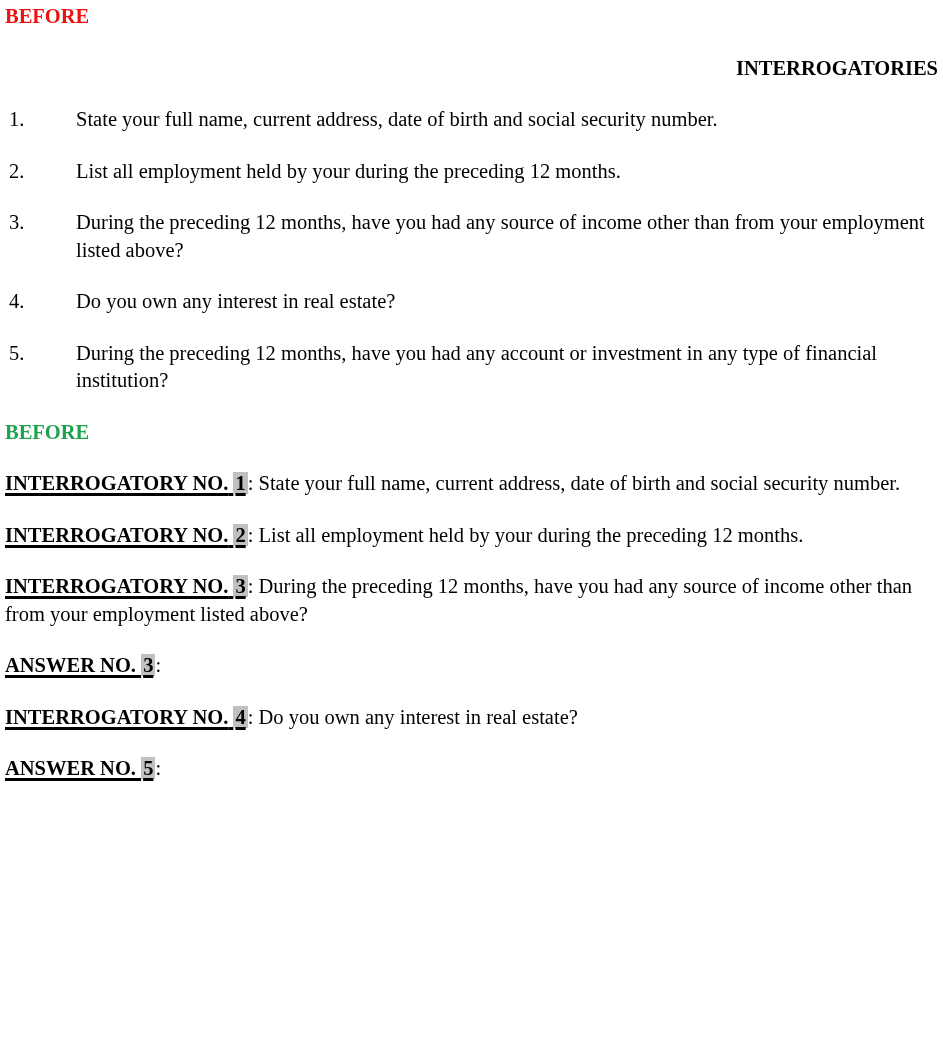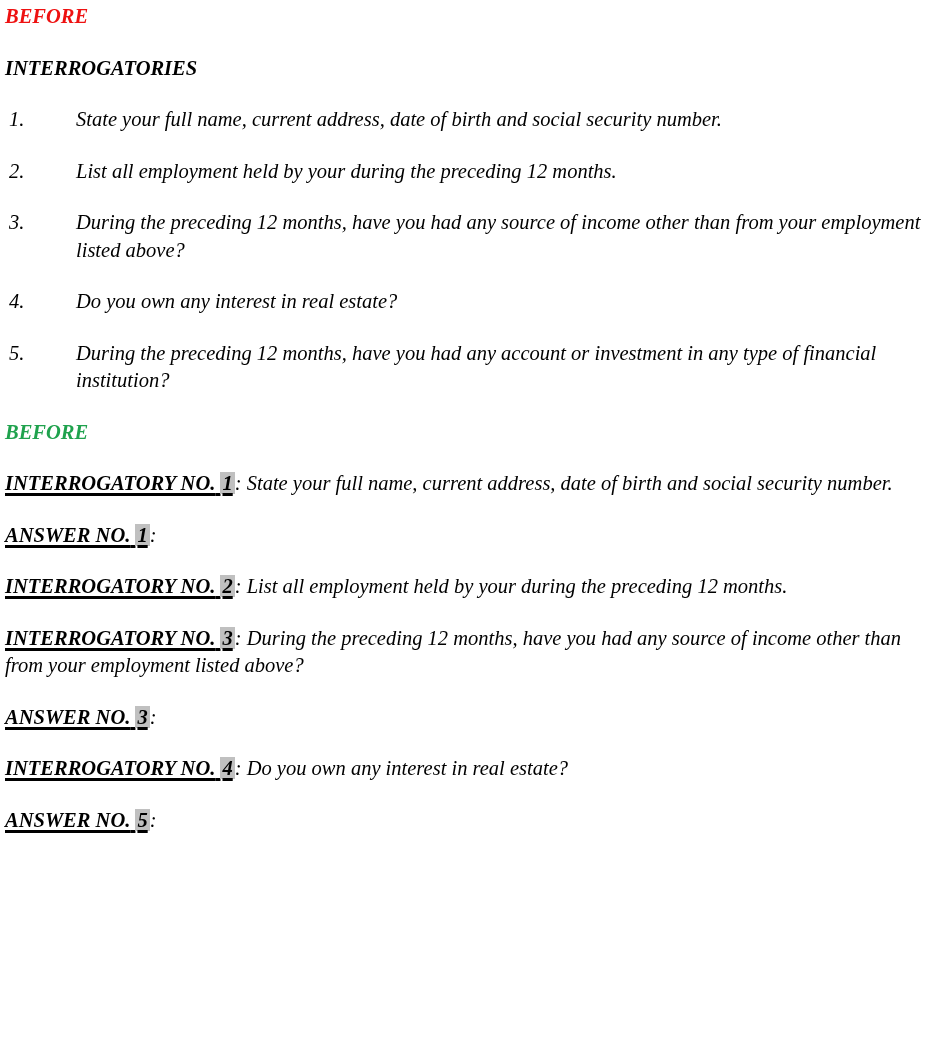--- a/index.html
+++ b/index.html
@@ -16,30 +16,29 @@
     line-height: 27.5px;
     color: #000000;
   }
   .page {
     padding: 3px 5px 0 5px;
     box-sizing: border-box;
     width: 943px;
   }
   .para {
     margin: 0 0 24px 0;
-    font-style: italic;
   }
   .section-label {
     font-weight: bold;
   }
   .label-before { color: #ee1111; }
   .label-after  { color: #1fa24d; }
   .doc-title {
     font-weight: bold;
-    text-align: left;
+    text-align: right;
   }
   .list-item {
     position: relative;
     padding-left: 71px;
   }
   .list-num {
     position: absolute;
     left: 4px;
     top: 0;
   }
@@ -88,23 +87,20 @@
   <div class="para list-item">
     <span class="list-num">5.</span>
     <span>During the preceding 12 months, have you had any account or investment in any type of financial institution?</span>
   </div>
 
   <p class="para section-label label-after">BEFORE</p>
 
   <p class="para">
     <span class="q-label"><span>INTERROGATORY NO.</span> <span class="hl">1</span></span><span>:</span><span> State your full name, current address, date of birth and social security number.</span>
   </p>
-  <p class="para">
-    <span class="q-label"><span>ANSWER NO.</span> <span class="hl">1</span></span><span>:</span>
-  </p>
 
   <p class="para">
     <span class="q-label"><span>INTERROGATORY NO.</span> <span class="hl">2</span></span><span>:</span><span> List all employment held by your during the preceding 12 months.</span>
   </p>
 
   <p class="para">
     <span class="q-label"><span>INTERROGATORY NO.</span> <span class="hl">3</span></span><span>:</span><span> During the preceding 12 months, have you had any source of income other than from your employment listed above?</span>
   </p>
   <p class="para">
     <span class="q-label"><span>ANSWER NO.</span> <span class="hl">3</span></span><span>:</span>

